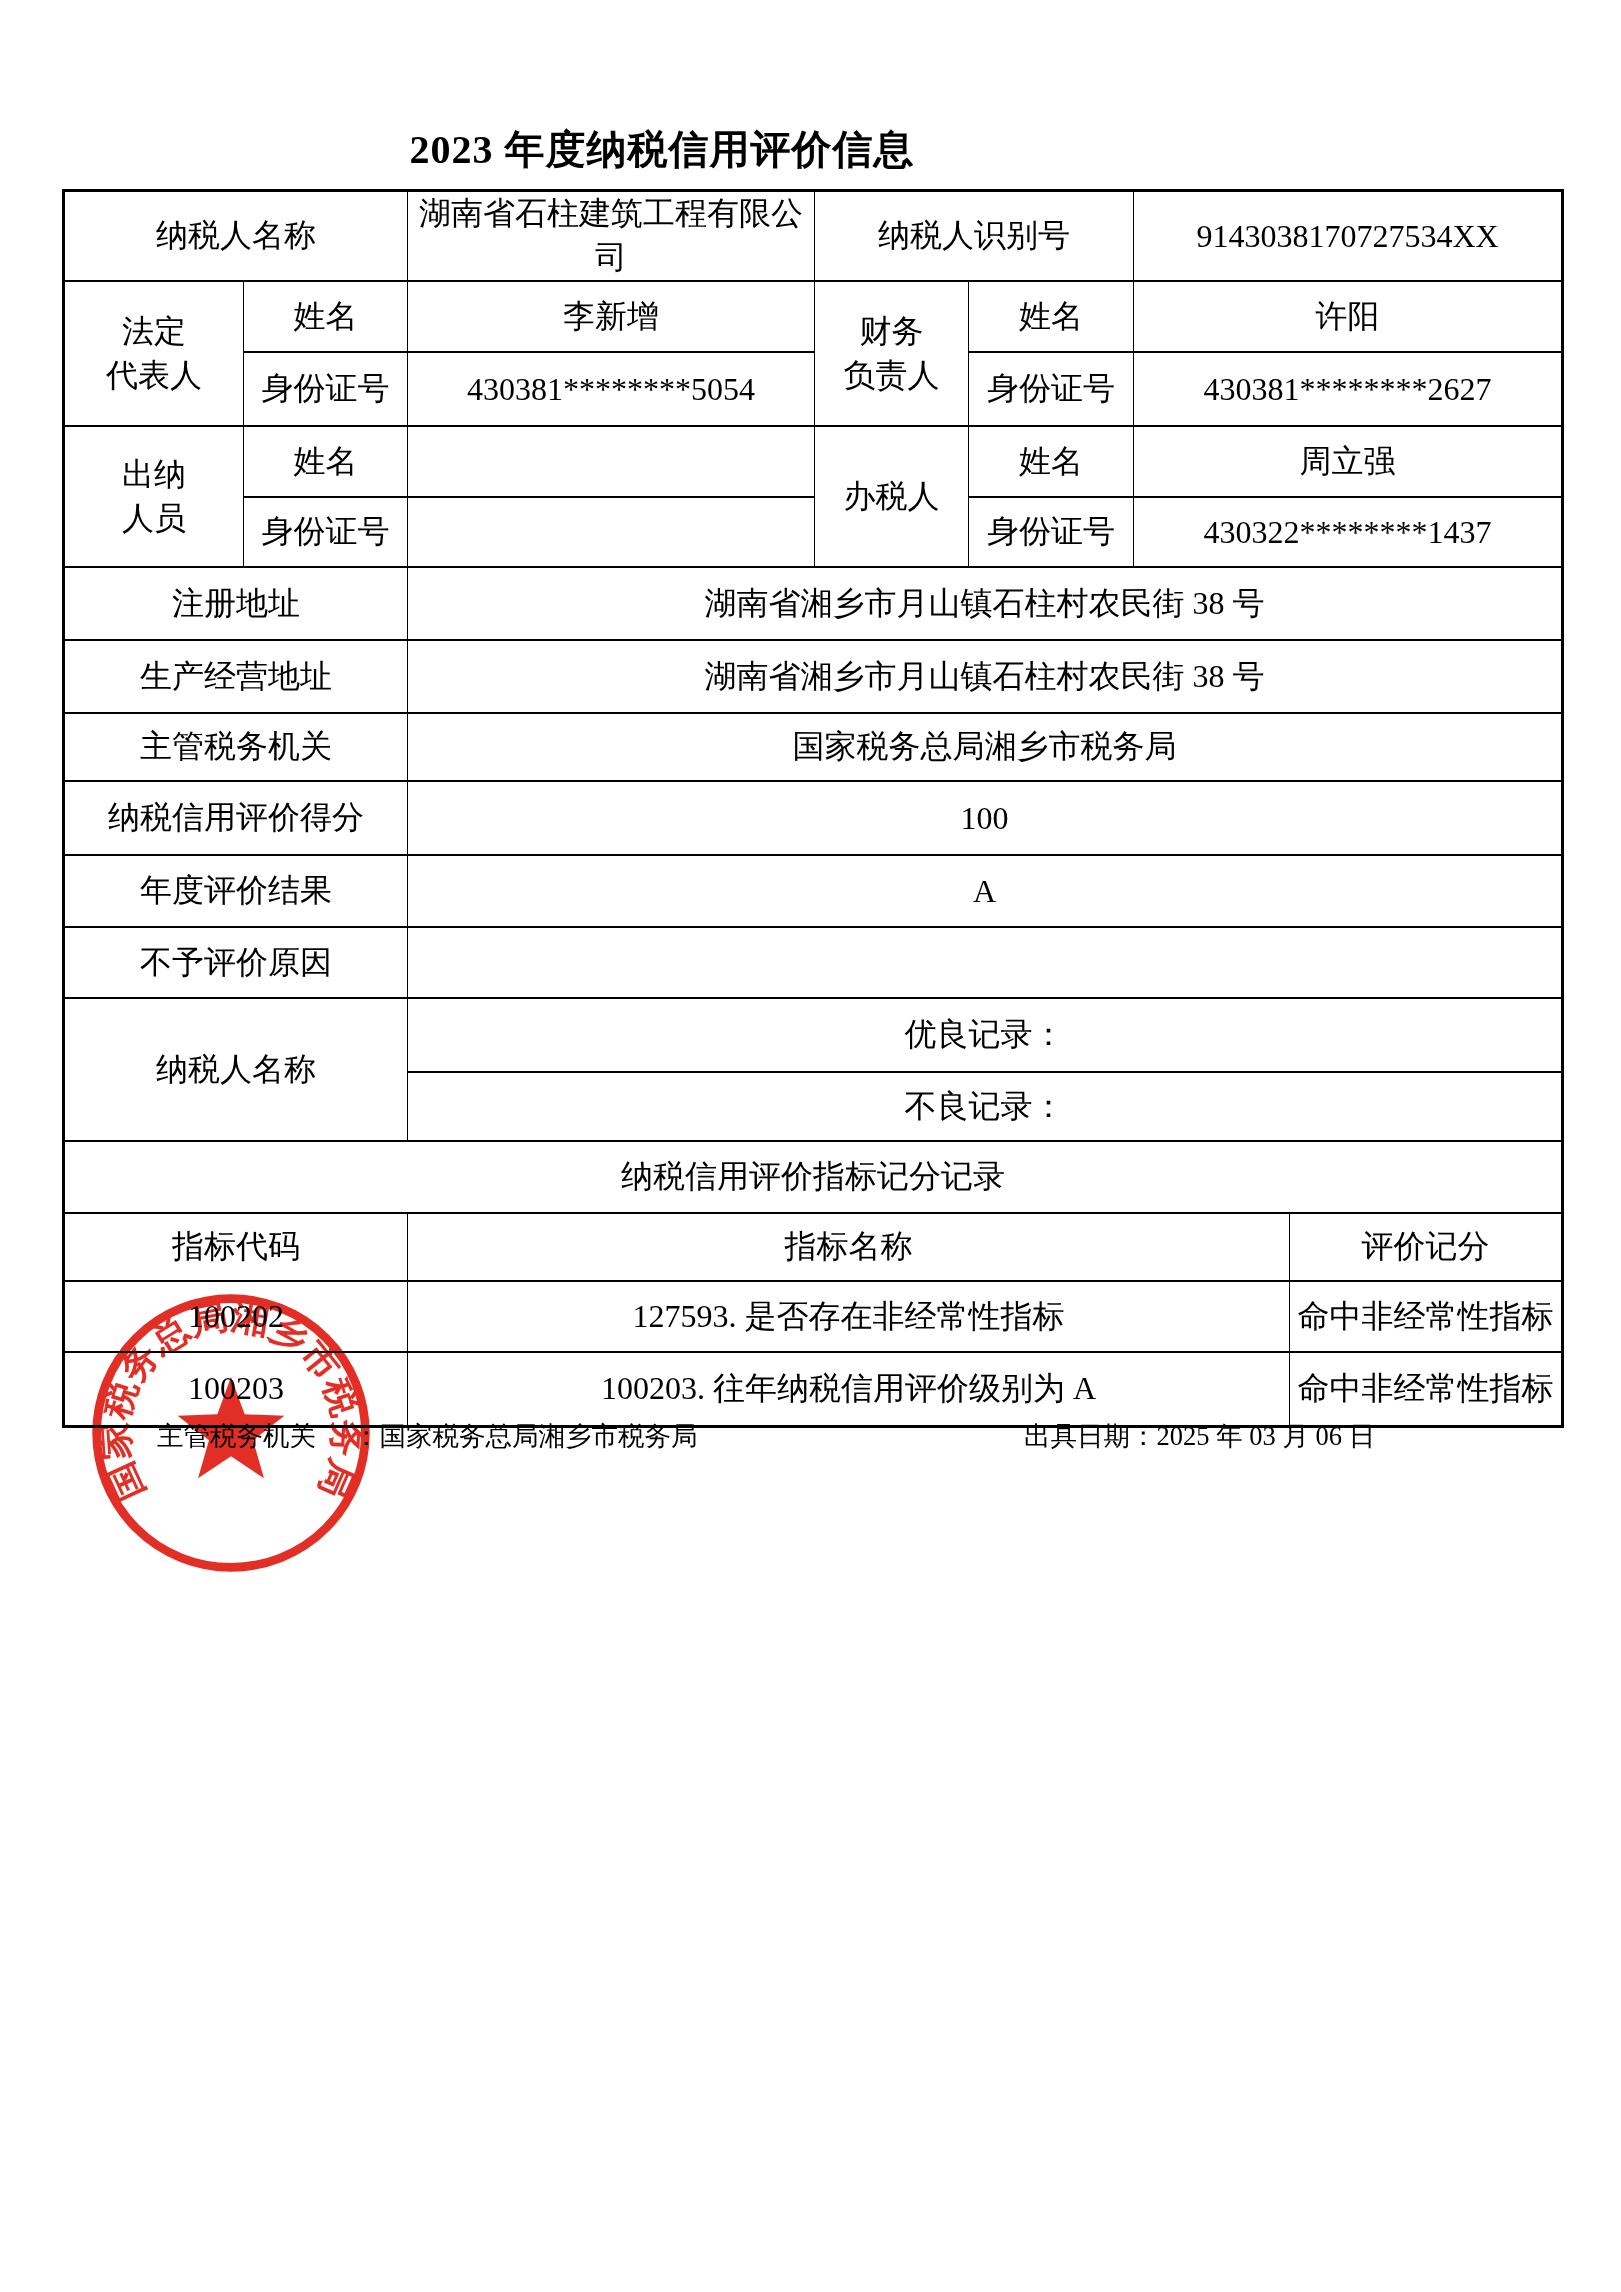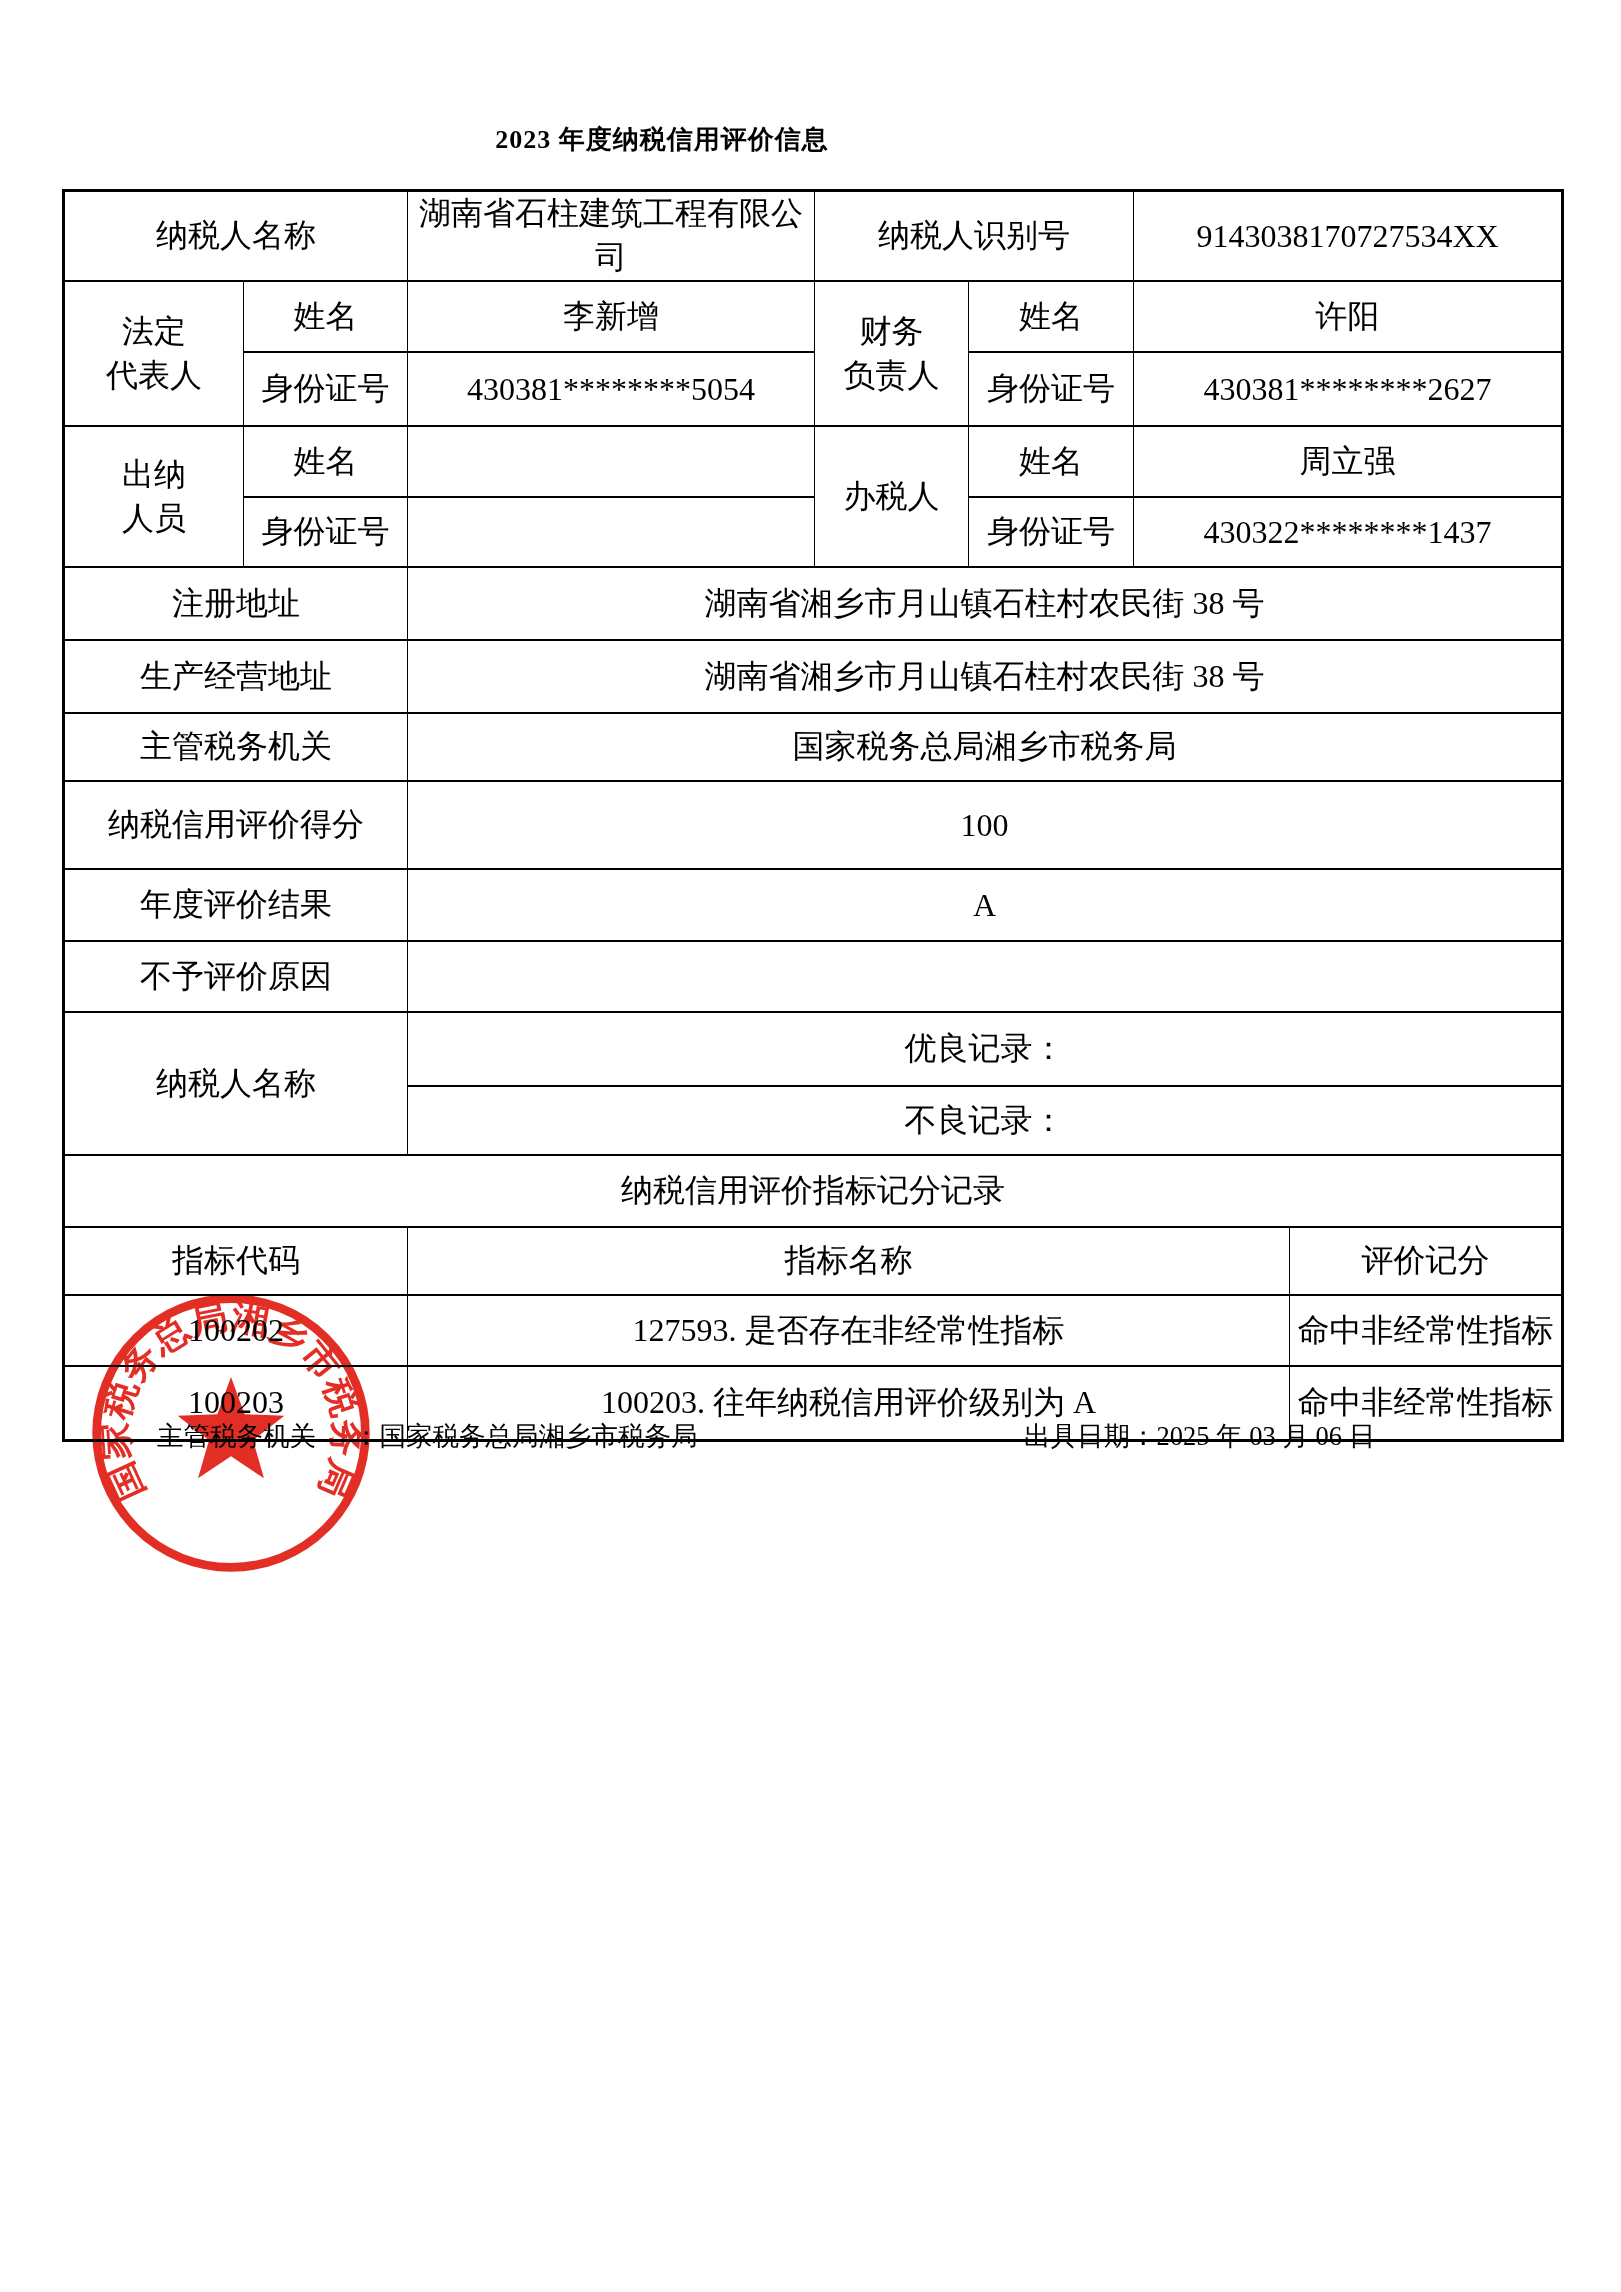--- a/index.html
+++ b/index.html
@@ -2,21 +2,21 @@
 <html><head>
 <meta charset="utf-8">
 <style>
   html,body { margin:0; padding:0; }
   body {
     width:1621px; height:2293px; background:#ffffff; position:relative;
     font-family:"Liberation Serif","DejaVu Serif",serif; color:#000;
   }
   .doc-title {
     position:absolute; top:122px; left:0; width:1324px;
-    text-align:center; font-size:26px; font-weight:600; letter-spacing:1px;
+    text-align:center; font-size:40px; font-weight:600; letter-spacing:1px;
   }
   table.main {
     position:absolute; left:62px; top:189px; width:1499px;
     border-collapse:collapse; table-layout:fixed;
     border:3.9px solid #000;
   }
   table.main td {
     border:2px solid #000; border-left-width:1px; border-right-width:1px;
     font-size:32px; text-align:center; vertical-align:middle;
     padding:0; overflow:hidden;
@@ -94,21 +94,21 @@
     <td class="val" colspan="5">湖南省湘乡市月山镇石柱村农民街 38 号</td>
   </tr>
   <tr style="height:73px">
     <td class="lbl" colspan="2">生产经营地址</td>
     <td class="val" colspan="5">湖南省湘乡市月山镇石柱村农民街 38 号</td>
   </tr>
   <tr style="height:68px">
     <td class="lbl" colspan="2">主管税务机关</td>
     <td class="val" colspan="5">国家税务总局湘乡市税务局</td>
   </tr>
-  <tr style="height:88px">
+  <tr style="height:74px">
     <td class="lbl" colspan="2">纳税信用评价得分</td>
     <td class="val" colspan="5">100</td>
   </tr>
   <tr style="height:72px">
     <td class="lbl" colspan="2">年度评价结果</td>
     <td class="val" colspan="5">A</td>
   </tr>
   <tr style="height:71px">
     <td class="lbl" colspan="2">不予评价原因</td>
     <td class="val" colspan="5"></td>

